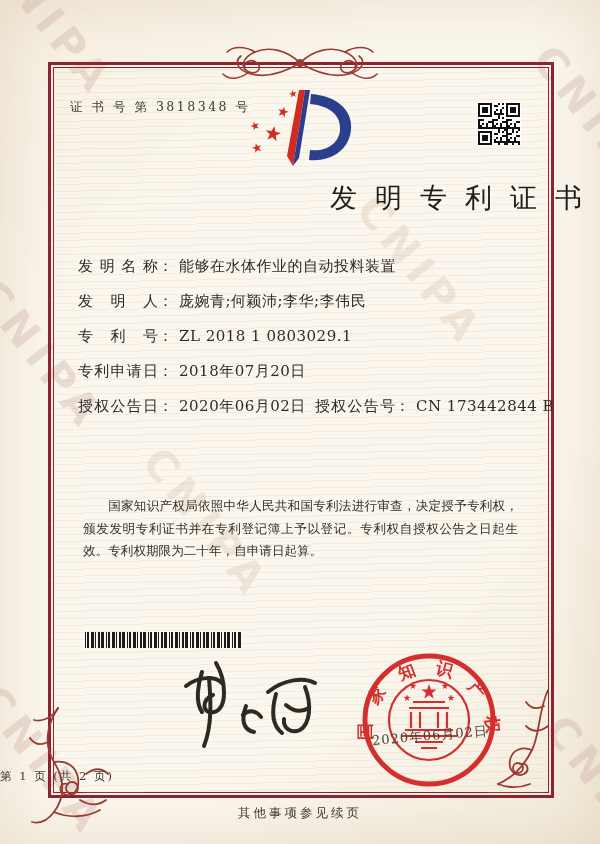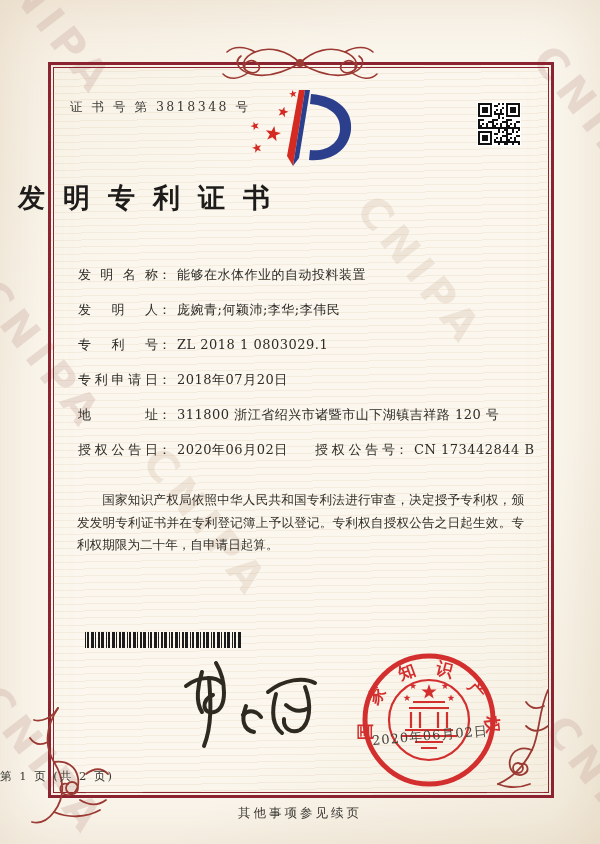--- a/index.html
+++ b/index.html
@@ -11,31 +11,31 @@
     font-weight:bold;font-size:42px;letter-spacing:7px;color:rgba(196,160,150,.30);
     transform:rotate(52deg);white-space:nowrap;pointer-events:none;}
   .frame{position:absolute;left:48px;top:62px;width:500px;height:730px;
     border:3px solid #8c2331;}
   .frame-inner{position:absolute;inset:2px;border:1px solid #8c2331;}
   .guilloche{position:absolute;inset:0;
     background:repeating-linear-gradient(179deg,rgba(200,164,118,.14) 0 1px,transparent 1px 7px);}
   .cert-no{position:absolute;left:70px;top:99px;font-size:12.5px;letter-spacing:2.5px;color:#3d3a36;}
   .logo{position:absolute;left:243px;top:86px;}
   .qr{position:absolute;left:477px;top:102px;width:42px;height:42px;background:#fff;padding:1px;}
-  .title{position:absolute;left:0;top:180px;width:100%;text-align:left;
-    font-size:27px;font-weight:700;color:#1d1c1a;letter-spacing:18px;text-indent:18px;}
-  .fields{position:absolute;left:78px;top:265px;width:450px;font-size:13px;color:#2e2b27;}
+  .title{position:absolute;left:0;top:180px;width:100%;text-align:right;
+    font-size:27px;font-weight:400;color:#1d1c1a;letter-spacing:18px;text-indent:18px;}
+  .fields{position:absolute;left:78px;top:256px;width:450px;font-size:15px;color:#2e2b27;}
   .frow{height:35px;line-height:20px;white-space:nowrap;}
   .fl{display:inline-block;width:80px;text-align:justify;text-align-last:justify;vertical-align:top;}
   .fv{margin-left:6px;letter-spacing:.5px;}
   .fpair2{position:absolute;left:237px;top:0;}
   .frow{position:relative;}
   .paras{position:absolute;left:77px;top:489px;width:447px;font-size:12.6px;line-height:22.6px;
     color:#33302a;text-align:justify;}
-  .paras p{margin:0;text-indent:2em;}
+  .paras p{margin:6px;text-indent:2em;}
   .barcode{position:absolute;left:85px;top:632px;}
   .sig-labels{position:absolute;left:88px;top:678px;font-size:14px;color:#2f2c27;line-height:30px;letter-spacing:2px;}
   .signature{position:absolute;left:172px;top:650px;}
   .seal{position:absolute;left:355px;top:646px;}
   .seal-date{position:absolute;left:362px;top:727px;width:136px;text-align:center;
     font-size:13px;color:#45413a;transform:rotate(-5deg);letter-spacing:1px;}
   .page-info{position:absolute;left:0;top:769px;width:100%;text-align:left;font-size:11.5px;
     color:#3a3733;letter-spacing:2px;}
   .note{position:absolute;left:0;top:805px;width:100%;text-align:center;font-size:12.5px;
     color:#3a3733;letter-spacing:3px;}
@@ -259,23 +259,20 @@
     <div class="frow">
       <span class="fl">发明人</span><span>：</span><span class="fv">庞婉青;何颖沛;李华;李伟民</span>
     </div>
     <div class="frow">
       <span class="fl">专利号</span><span>：</span><span class="fv">ZL 2018 1 0803029.1</span>
     </div>
     <div class="frow">
       <span class="fl">专利申请日</span><span>：</span><span class="fv">2018年07月20日</span>
     </div>
     <div class="frow">
-      <span class="fl">地址</span><span>：</span><span class="fv">311800 浙江省绍兴市诸暨市山下湖镇吉祥路 120 号</span>
-    </div>
-    <div class="frow">
       <span class="fl">授权公告日</span><span>：</span><span class="fv">2020年06月02日</span>
       <span class="fpair2">
         <span class="fl">授权公告号</span><span>：</span><span class="fv">CN 173442844 B</span>
       </span>
     </div>
   </div>
 
   <div class="paras">
     <p>国家知识产权局依照中华人民共和国专利法进行审查，决定授予专利权，颁发发明专利证书并在专利登记簿上予以登记。专利权自授权公告之日起生效。专利权期限为二十年，自申请日起算。</p>
   </div>

